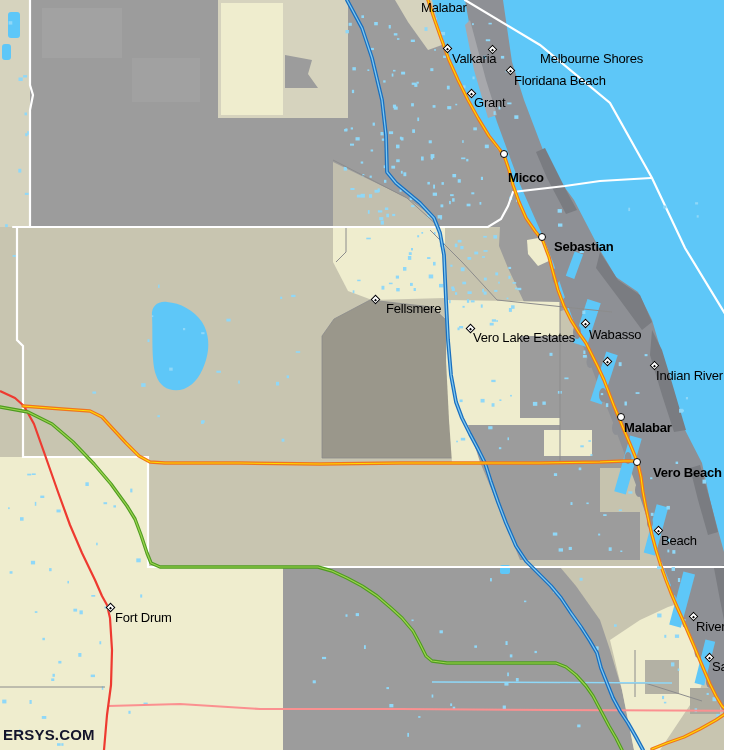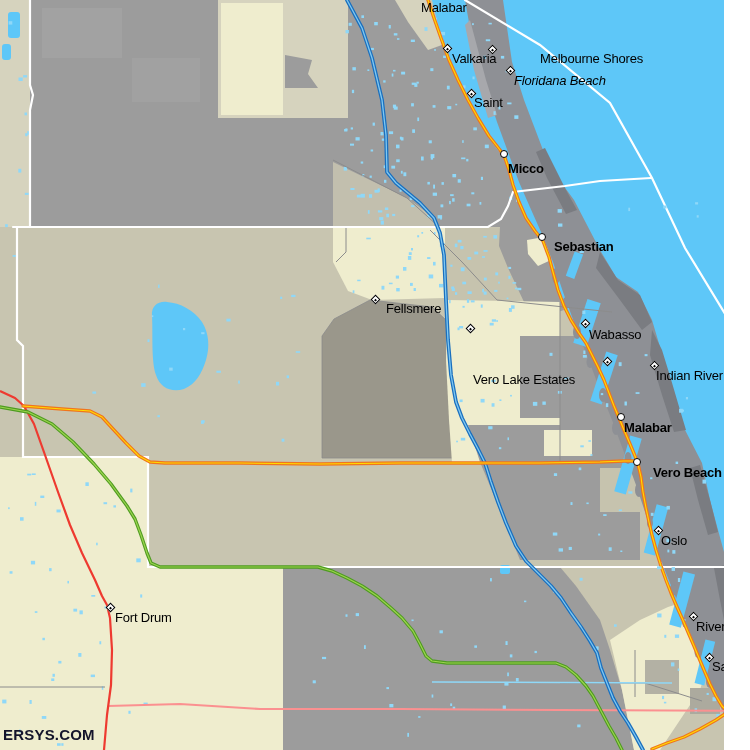--- a/index.html
+++ b/index.html
@@ -527,42 +527,42 @@
       </g>
 </svg>
 
 <div class="labels" id="labels">
       <div class="place-label" style="left: 421px; top: 1px;">Malabar</div>
       <div class="mk-d" style="left: 443.5px; top: 44.5px;"></div>
       <div class="place-label" style="left: 452px; top: 52px;">Valkaria</div>
       <div class="mk-d" style="left: 488.5px; top: 45.5px;"></div>
       <div class="place-label" style="left: 496px; top: 52px; margin-left: 44px;">Melbourne Shores</div>
       <div class="mk-d" style="left: 506.5px; top: 66.5px;"></div>
-      <div class="place-label" style="left: 514px; top: 74px; font-style: italic;">Floridana Beach</div>
+      <div class="place-label" style="left: 514px; top: 74px;">Floridana Beach</div>
       <div class="mk-d" style="left: 467.5px; top: 89.5px;"></div>
-      <div class="place-label" style="left: 474px; top: 96px;">Saint</div>
+      <div class="place-label" style="left: 474px; top: 96px;">Grant</div>
       <div class="mk-c" style="left: 499.5px; top: 149.5px;"></div>
-      <div class="place-label bold" style="left: 508px; top: 162px;">Micco</div>
+      <div class="place-label bold" style="left: 508px; top: 171px;">Micco</div>
       <div class="mk-c" style="left: 537.5px; top: 232.5px;"></div>
       <div class="place-label bold" style="left: 546px; top: 240px; margin-left: 8px;">Sebastian</div>
       <div class="mk-d" style="left: 371.5px; top: 295.5px;"></div>
       <div class="place-label" style="left: 386px; top: 302px;">Fellsmere</div>
       <div class="mk-d" style="left: 466.5px; top: 324.5px;"></div>
-      <div class="place-label" style="left: 473px; top: 331px; margin-top: 42px;">Vero Lake Estates</div>
+      <div class="place-label" style="left: 473px; top: 331px;">Vero Lake Estates</div>
       <div class="mk-d" style="left: 581.5px; top: 319.5px;"></div>
       <div class="place-label" style="left: 589px; top: 328px;">Wabasso</div>
       <div class="mk-d" style="left: 603.5px; top: 357.5px;"></div>
       <div class="mk-d" style="left: 650.5px; top: 361.5px;"></div>
       <div class="place-label" style="left: 656px; top: 369px;">Indian River Shores</div>
       <div class="mk-c" style="left: 616.5px; top: 412.5px;"></div>
       <div class="place-label bold" style="left: 624px; top: 421px;">Malabar</div>
       <div class="mk-c" style="left: 632.5px; top: 457.5px;"></div>
       <div class="place-label bold" style="left: 641px; top: 466px; padding-left: 12px;">Vero Beach</div>
       <div class="mk-d" style="left: 654.5px; top: 526.5px;"></div>
-      <div class="place-label" style="left: 661px; top: 534px;">Oslo</div>
+      <div class="place-label" style="left: 661px; top: 534px;">Beach</div>
       <div class="mk-d" style="left: 106.5px; top: 603.5px;"></div>
       <div class="place-label" style="left: 115px; top: 611px;">Fort Drum</div>
       <div class="mk-d" style="left: 689.5px; top: 612.5px;"></div>
       <div class="place-label" style="left: 696px; top: 620px;">River</div>
       <div class="mk-d" style="left: 705.5px; top: 653.5px;"></div>
       <div class="place-label" style="left: 712px; top: 660px;">Saint Lucie</div>
       <div class="mk-c" style="left: 723.5px; top: 707.5px;"></div>
       <div class="place-label bold" style="left: 732px; top: 716px;">Fort Pierce</div>
     </div>
 

